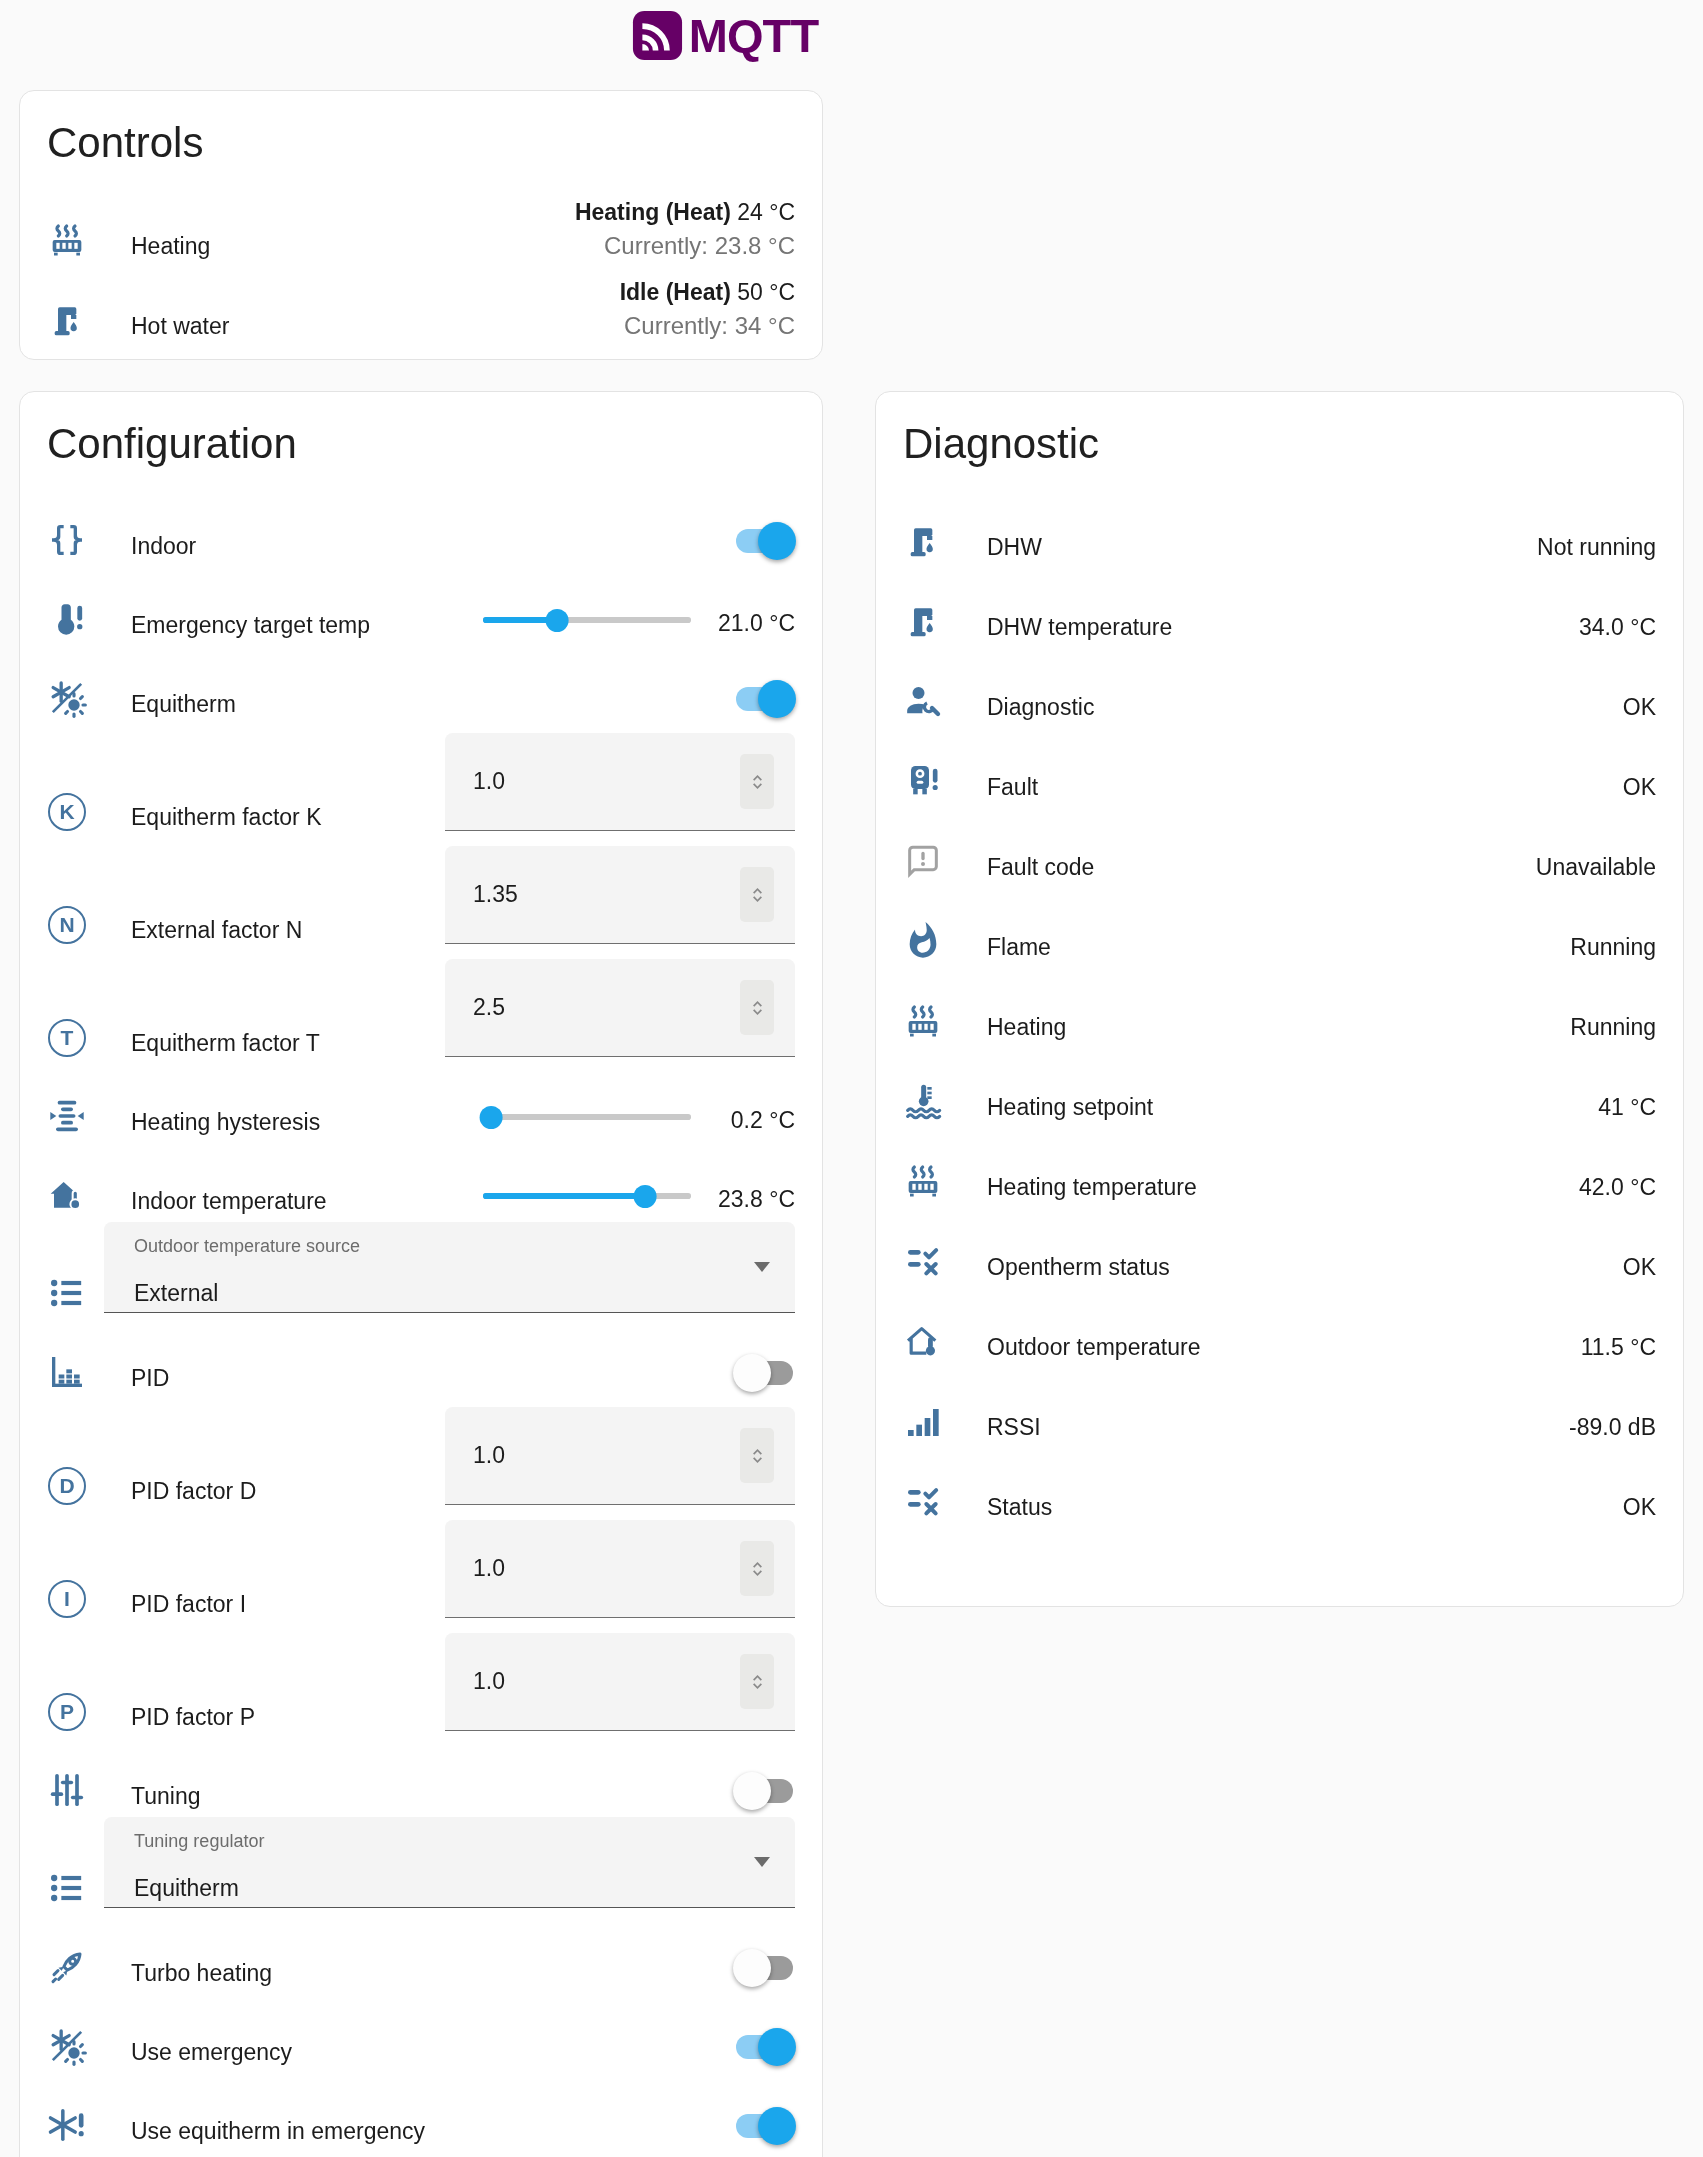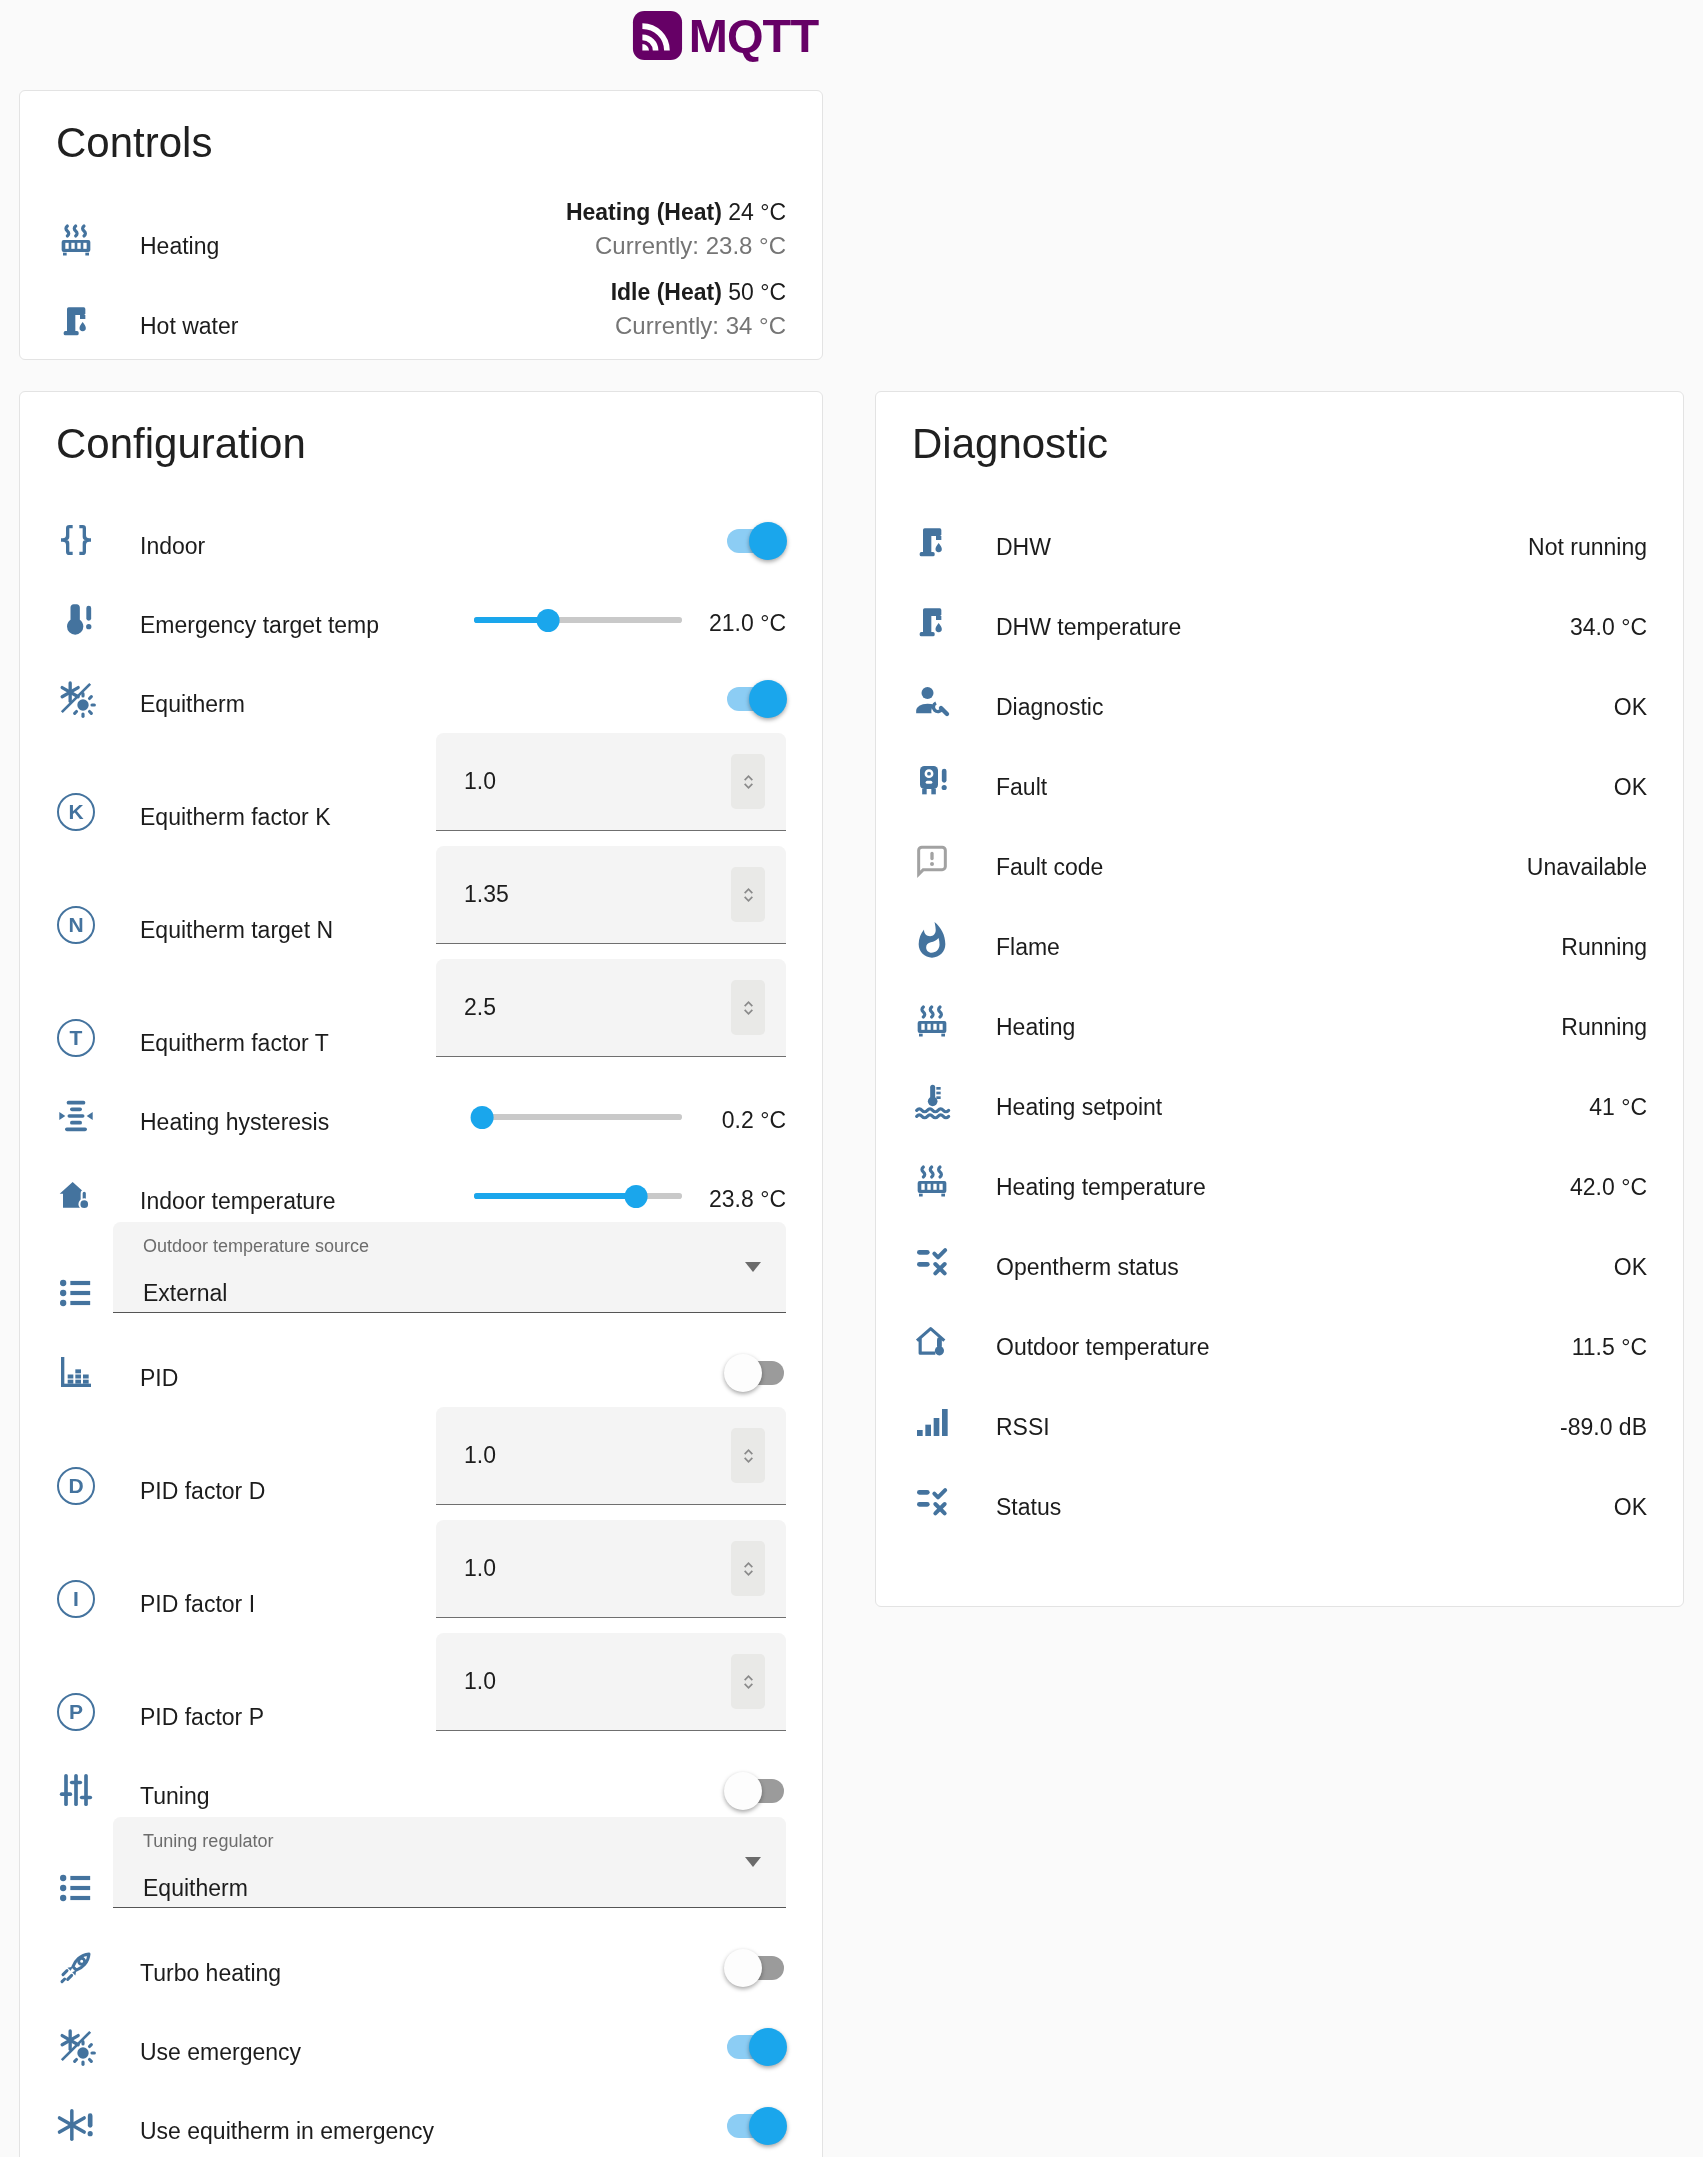--- a/index.html
+++ b/index.html
@@ -6,21 +6,21 @@
     --blue:#44739e;
     --accent:#1aa6ec;
     --accent-track:#8ccdf4;
     --txt:#1c1c1c;
     --sec:#757575;
     --card-border:#e3e3e3;
     --input-bg:#f4f4f4;
   }
   *{margin:0;padding:0;box-sizing:border-box}
   html,body{width:1703px;height:2158px;background:#fafafa;font-family:"Liberation Sans","DejaVu Sans",sans-serif;color:var(--txt);position:relative;overflow:hidden}
-  .card{position:absolute;background:#fff;border:0.9px solid var(--card-border);border-radius:6px;padding:0 36px;overflow:hidden}
+  .card{position:absolute;background:#fff;border:0.9px solid var(--card-border);border-radius:15px;padding:0 27px;overflow:hidden}
   .card h2{font-size:42px;font-weight:400;color:#202020;margin:28px 0 13.2px;letter-spacing:0}
   #logo{position:absolute;left:632px;top:7.6px;display:flex;align-items:center;gap:5.7px}
   #logo .mqtt-text{font-size:47px;font-weight:700;color:#660066;letter-spacing:-0.9px}
   #controls-card{left:19px;top:90px;width:804px;height:270px}
   #config-card{left:19px;top:391px;width:804px;height:2017px}
   #diag-card{left:875px;top:391px;width:809px;height:1216px}
 
   .icell{width:40px;margin-right:44px;flex:none;display:flex;align-items:center;justify-content:center}
   .ic{width:40px;height:40px;color:var(--blue)}
   .ic.grey{color:#a2a2a2}
@@ -359,21 +359,21 @@
             <use href="#sym-chevrons"></use>
           </svg>
         </span>
     </div>
   </div>
 
   <div class="crow row-n">
     <span class="icell">
         <span class="letter-icon">N</span>
       </span>
-    <span class="clabel">Equitherm target N</span>
+    <span class="clabel">External factor N</span>
     <div class="numbox">
       <span class="num-value">1.35</span>
       <span class="stepper">
           <svg viewBox="0 0 24 24">
             <use href="#sym-chevrons"></use>
           </svg>
         </span>
     </div>
   </div>
 

